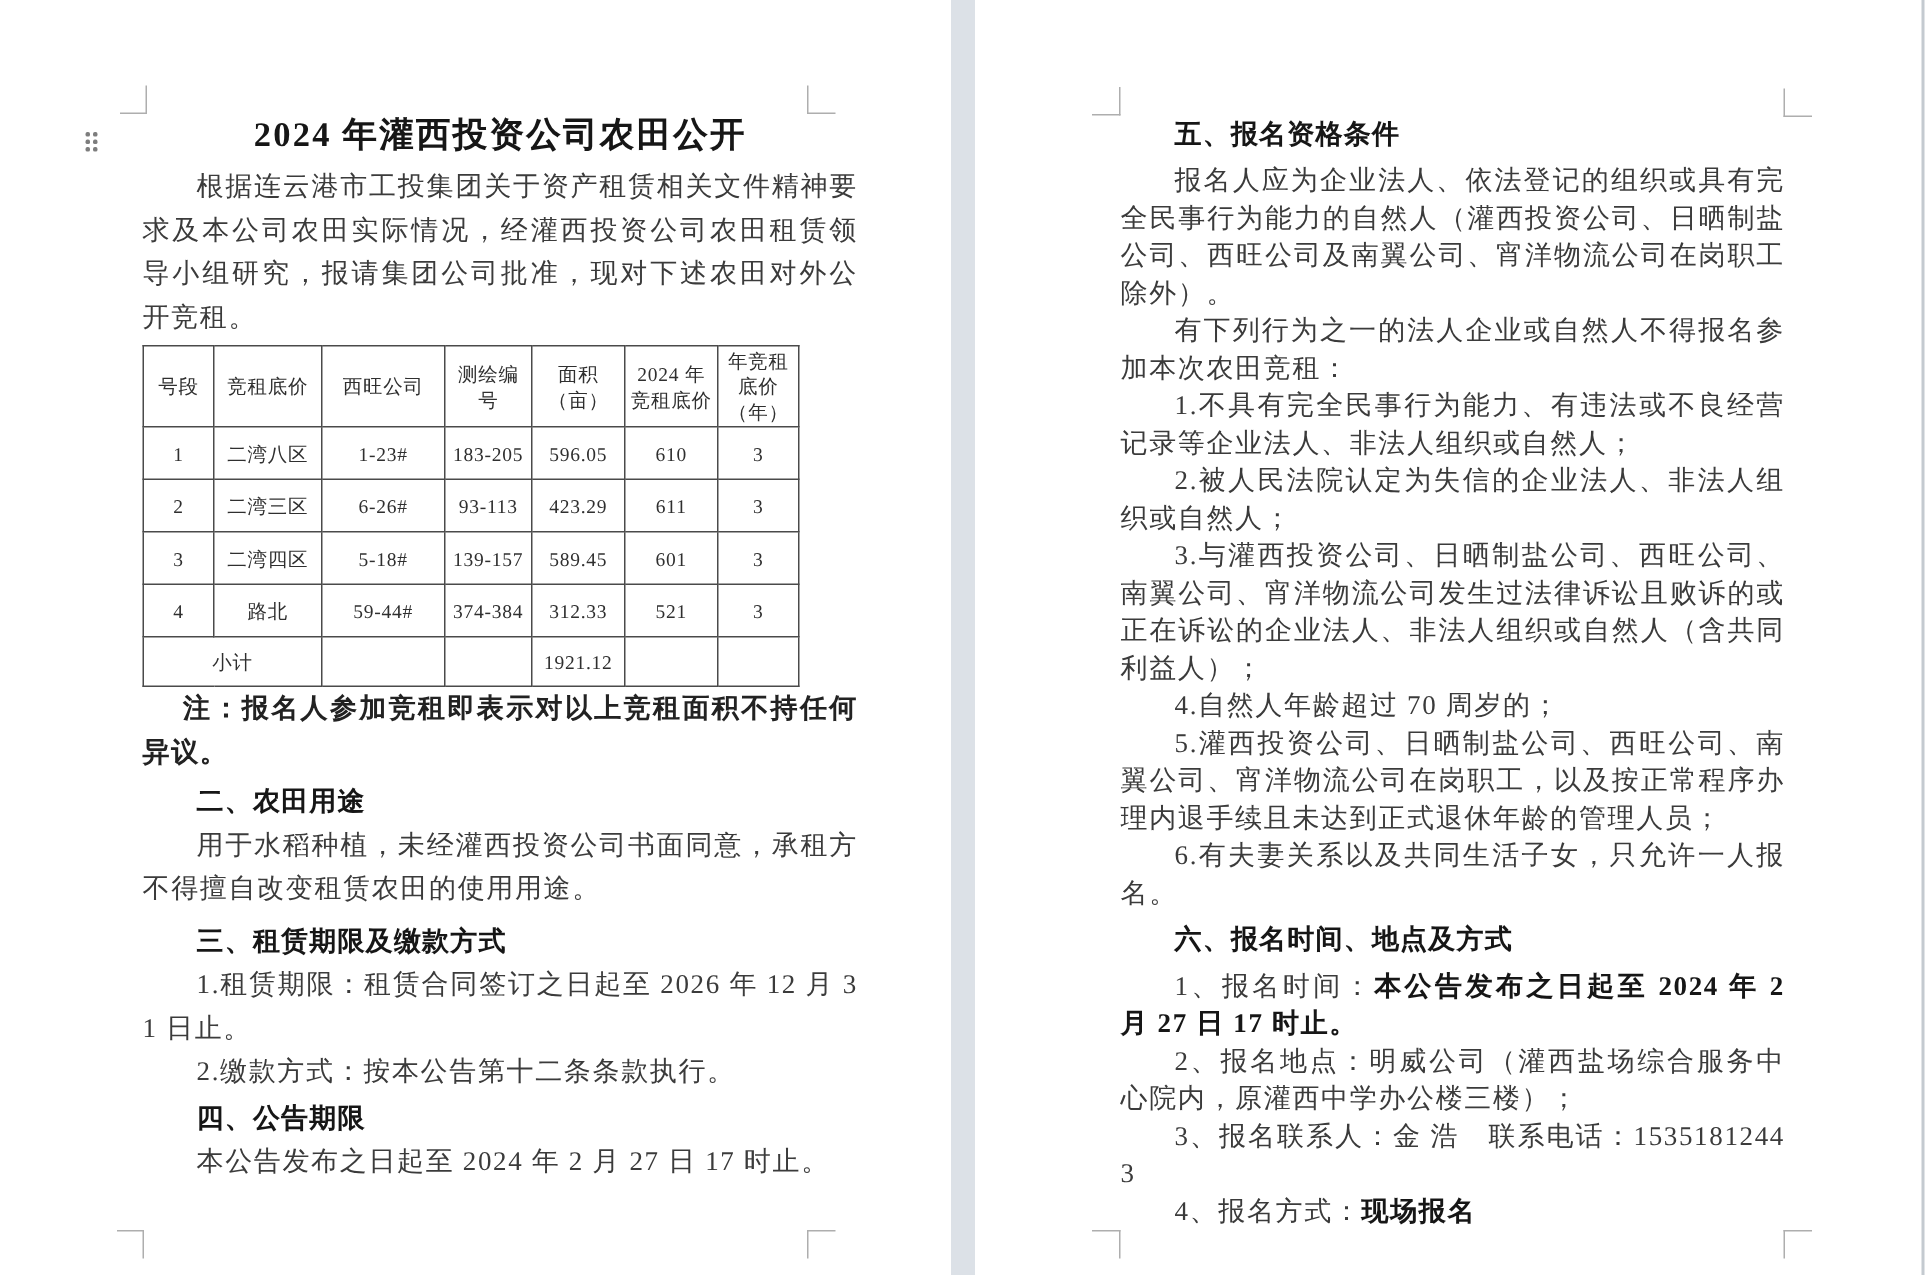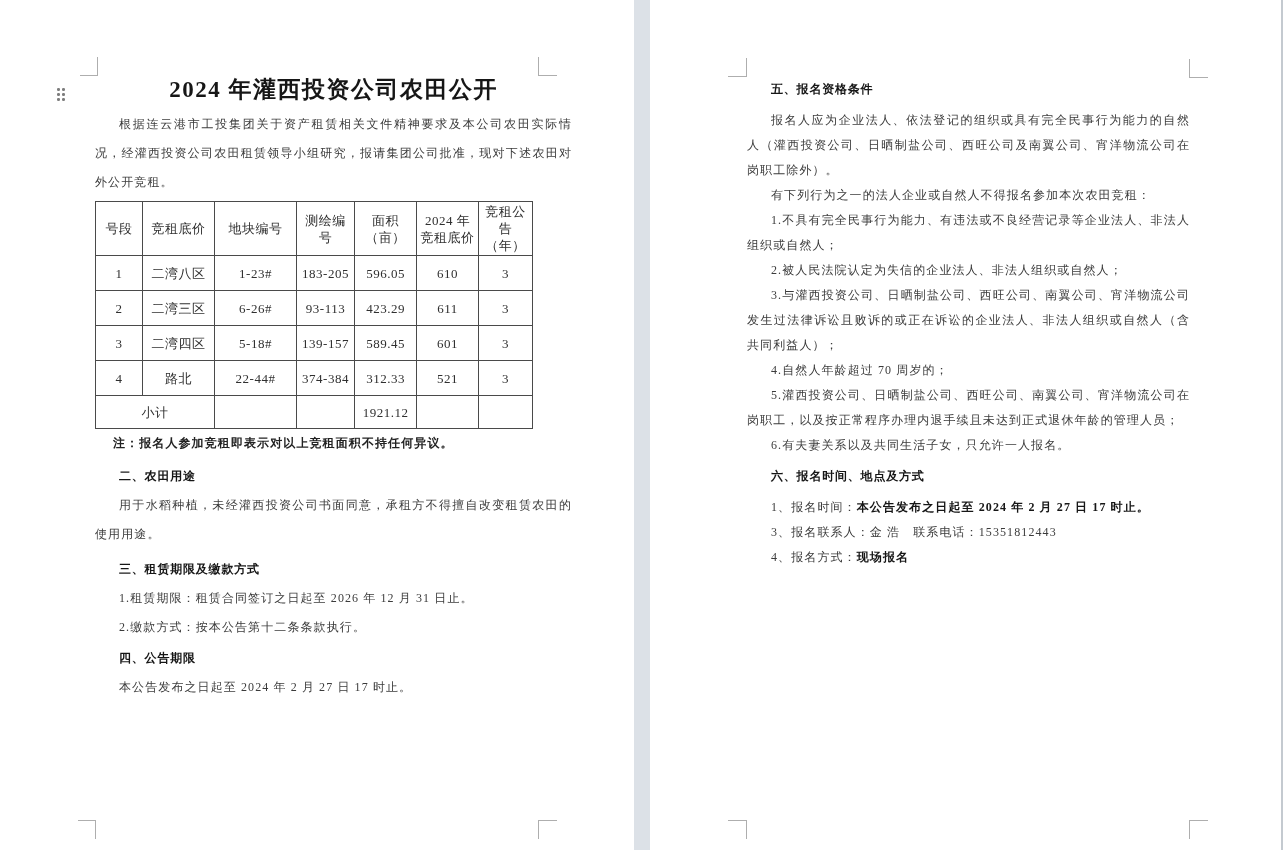--- a/index.html
+++ b/index.html
@@ -24,21 +24,21 @@
 
   
   .drag-handle{position:absolute;left:57px;top:88px;display:grid;
     grid-template-columns:3px 3px;grid-auto-rows:3px;gap:2px;cursor:grab;}
   .drag-handle i{width:2.5px;height:2.5px;border-radius:50%;background:#7d7d7d;display:block;}
 
   .content{position:absolute;}
   #content1{left:95px;top:70px;width:477px;}
   #content2{left:747px;top:77px;width:443px;}
 
-  p{margin:0;font-size:12px;line-height:29px;text-align:justify;
+  p{margin:0;font-size:18px;line-height:29px;text-align:justify;
     text-indent:2em;letter-spacing:1.1px;word-break:break-all;}
   #content2 p{line-height:25px;}
   .doc-title{font-size:23px;font-weight:bold;color:#161616;text-align:center;
     line-height:40px;letter-spacing:1.5px;margin:0;text-indent:0;}
   .heading{font-weight:bold;color:#161616;letter-spacing:0.8px;}
   .b{font-weight:bold;color:#161616;}
   .u{text-underline-offset:3px;}
   .note{font-weight:bold;color:#222222;text-indent:1.5em;}
 
   #content1 .mt4{margin-top:4px;}
@@ -95,25 +95,25 @@
         <col style="width:82px">
       <col style="width:58px">
         <col style="width:62px">
         <col style="width:62px">
         <col style="width:54px">
     </colgroup>
     <tbody>
         <tr class="hdr">
       <td>号段</td>
       <td>竞租底价</td>
-      <td>地块编号</td>
+      <td>西旺公司</td>
       <td>测绘编号</td>
       <td>面积（亩）</td>
       <td>2024 年竞租底价</td>
-      <td>竞租公告（年）</td>
+      <td>年竞租底价（年）</td>
     </tr>
     <tr class="data">
       <td>1</td>
       <td>二湾八区</td>
       <td>1-23#</td>
       <td>183-205</td>
       <td>596.05</td>
       <td>610</td>
       <td>3</td>
     </tr>
@@ -131,21 +131,21 @@
       <td>二湾四区</td>
       <td>5-18#</td>
       <td>139-157</td>
       <td>589.45</td>
       <td>601</td>
       <td>3</td>
     </tr>
     <tr class="data">
       <td>4</td>
       <td>路北</td>
-      <td>22-44#</td>
+      <td>59-44#</td>
       <td>374-384</td>
       <td>312.33</td>
       <td>521</td>
       <td>3</td>
     </tr>
     <tr class="subtotal">
       <td colspan="2">小计</td>
       <td></td>
       <td></td>
       <td>1921.12</td>
@@ -174,15 +174,16 @@
   <p>有下列行为之一的法人企业或自然人不得报名参加本次农田竞租：</p>
   <p>1.不具有完全民事行为能力、有违法或不良经营记录等企业法人、非法人组织或自然人；</p>
   <p>2.被人民法院认定为失信的企业法人、非法人组织或自然人；</p>
   <p>3.与灌西投资公司、日晒制盐公司、西旺公司、南翼公司、宵洋物流公司发生过法律诉讼且败诉的或正在诉讼的企业法人、非法人组织或自然人（含共同利益人）；</p>
   <p>4.自然人年龄超过 70 周岁的；</p>
   <p>5.灌西投资公司、日晒制盐公司、西旺公司、南翼公司、宵洋物流公司在岗职工，以及按正常程序办理内退手续且未达到正式退休年龄的管理人员；</p>
   <p>6.有夫妻关系以及共同生活子女，只允许一人报名。</p>
 
   <p class="heading mt6 mb6">六、报名时间、地点及方式</p>
   <p><span>1、报名时间：</span><span class="b">本公告发布之日起至 2024 年 2 月 27 日 17 时止。</span></p>
+  <p>2、报名地点：明威公司（灌西盐场综合服务中心院内，原灌西中学办公楼三楼）；</p>
   <p>3、报名联系人：金 浩　联系电话：15351812443</p>
   <p><span>4、报名方式：</span><span class="b">现场报名</span></p>
 </div>
 
 </body></html>

